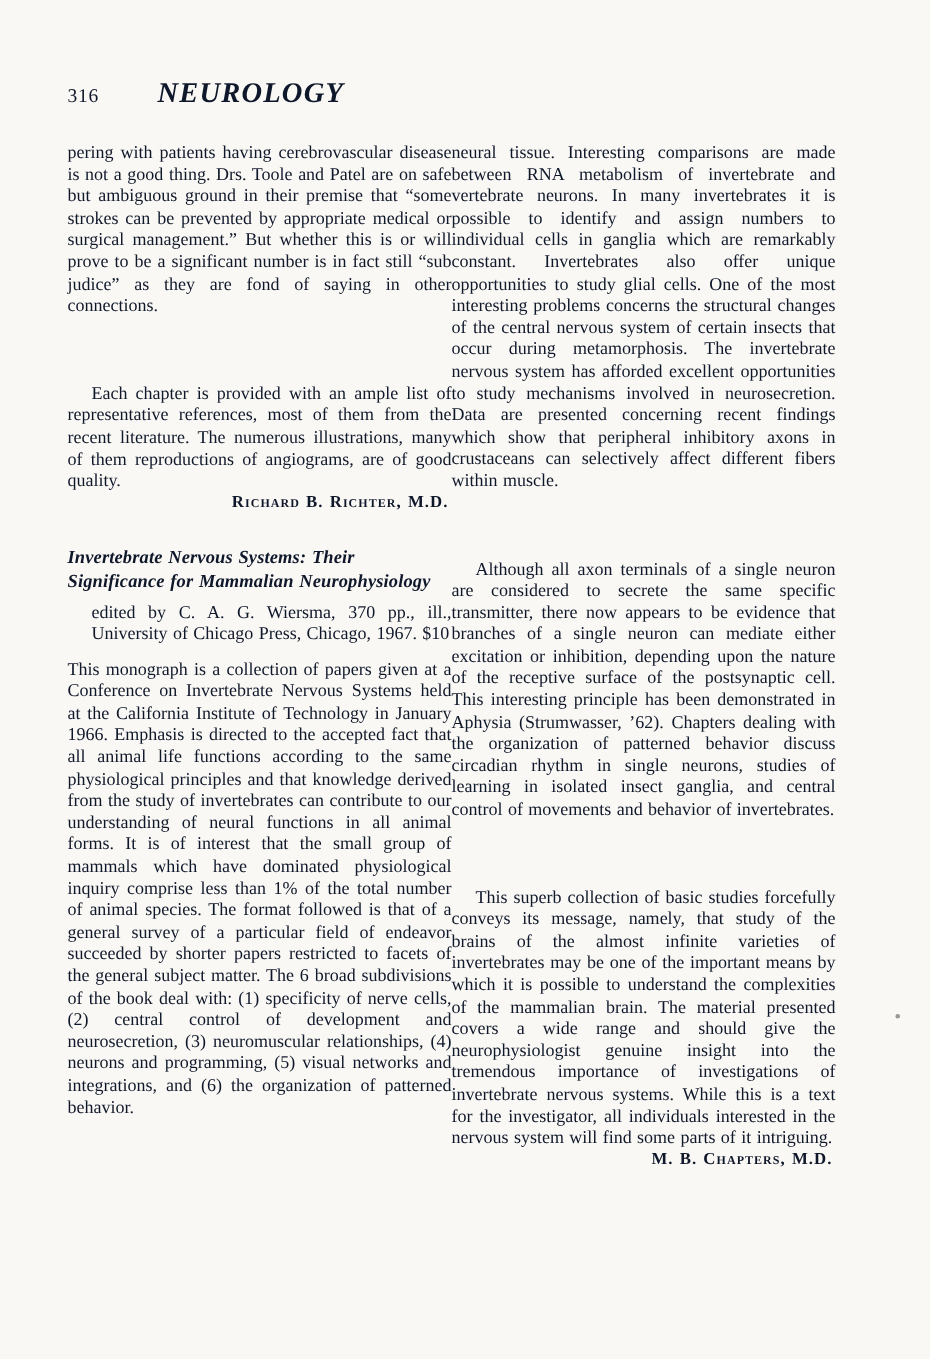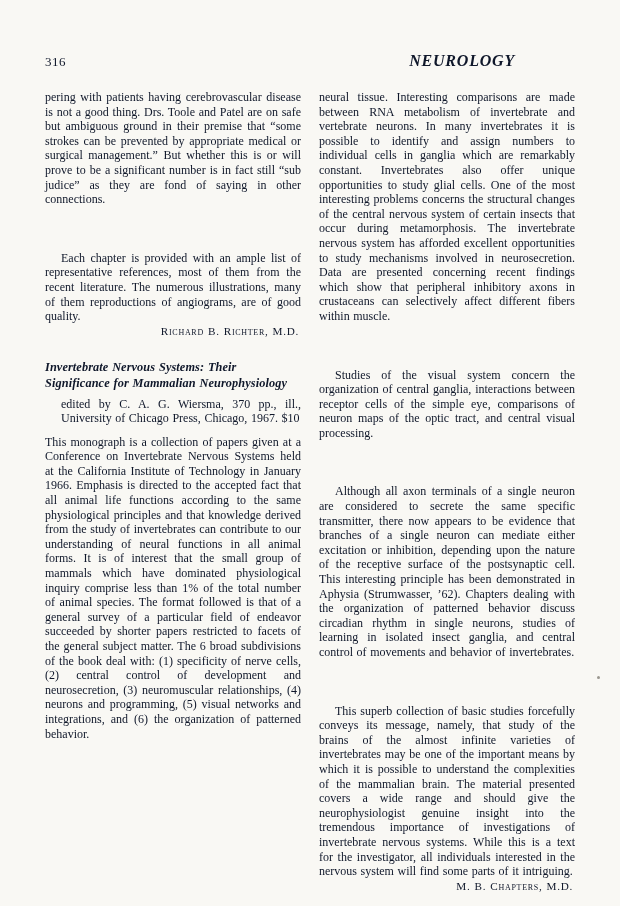--- a/index.html
+++ b/index.html
@@ -22,53 +22,52 @@
     align-items: baseline;
     padding: 52px 45px 0 45px;
   }
   .page-number {
     width: 60px;
     font-size: 13px;
     letter-spacing: 0.5px;
   }
   .running-head {
     flex: 1;
-    text-align: right;
+    text-align: left;
     font-weight: bold;
     font-style: italic;
-    font-size: 16px;
+    font-size: 19px;
     letter-spacing: 0.8px;
   }
   .header-spacer {
     width: 60px;
   }
   .columns {
     display: flex;
-    gap: 18px;
     padding: 20px 45px 0 45px;
   }
   .col {
     width: 256px;
     box-sizing: border-box;
   }
   .col p {
     margin: 0;
     font-size: 12px;
     line-height: 14.6px;
     text-align: justify;
     word-spacing: 0.6px;
   }
   .col p.indent {
     text-indent: 16px;
     margin-top: 44px;
   }
   .signature {
     text-align: right !important;
     font-variant: small-caps;
-    font-weight: normal;
+    font-weight: bold;
     font-size: 11.2px !important;
     letter-spacing: 0.7px;
     padding-right: 2px;
   }
   .book-title {
     margin: 22px 0 5px 0 !important;
     font-weight: bold;
     font-size: 12.3px !important;
     line-height: 15.6px !important;
     text-align: left !important;
@@ -108,21 +107,20 @@
       <p class="signature">Richard B. Richter, M.D.</p>
 
       <p class="book-title">Invertebrate Nervous Systems: Their Significance for Mammalian Neurophysiology</p>
       <p class="book-citation">edited by C. A. G. Wiersma, 370 pp., ill., University of Chicago Press, Chicago, 1967. $10</p>
 
       <p>This monograph is a collection of papers given at a Conference on Invertebrate Nervous Systems held at the California Institute of Technology in January 1966. Emphasis is directed to the accepted fact that all animal life functions according to the same physiological principles and that knowledge derived from the study of invertebrates can contribute to our understanding of neural functions in all animal forms. It is of interest that the small group of mammals which have dominated physiological inquiry comprise less than 1% of the total number of animal species. The format followed is that of a general survey of a particular field of endeavor succeeded by shorter papers restricted to facets of the general subject matter. The 6 broad subdivisions of the book deal with: (1) specificity of nerve cells, (2) central control of development and neurosecretion, (3) neuromuscular relationships, (4) neurons and programming, (5) visual networks and integrations, and (6) the organization of patterned behavior.</p>
     </div>
 
     <div class="col">
       <p>neural tissue. Interesting comparisons are made between RNA metabolism of invertebrate and vertebrate neurons. In many invertebrates it is possible to identify and assign numbers to individual cells in ganglia which are remarkably constant. Invertebrates also offer unique opportunities to study glial cells. One of the most interesting problems concerns the structural changes of the central nervous system of certain insects that occur during metamorphosis. The invertebrate nervous system has afforded excellent opportunities to study mechanisms involved in neurosecretion. Data are presented concerning recent findings which show that peripheral inhibitory axons in crustaceans can selectively affect different fibers within muscle.</p>
-      <p class="indent">Studies of the visual system concern the organization of central ganglia, interactions between receptor cells of the simple eye, comparisons of neuron maps of the optic tract, and central visual processing.</p>
       <p class="indent">Although all axon terminals of a single neuron are considered to secrete the same specific transmitter, there now appears to be evidence that branches of a single neuron can mediate either excitation or inhibition, depending upon the nature of the receptive surface of the postsynaptic cell. This interesting principle has been demonstrated in Aphysia (Strumwasser, ’62). Chapters dealing with the organization of patterned behavior discuss circadian rhythm in single neurons, studies of learning in isolated insect ganglia, and central control of movements and behavior of invertebrates.</p>
       <p class="indent">This superb collection of basic studies forcefully conveys its message, namely, that study of the brains of the almost infinite varieties of invertebrates may be one of the important means by which it is possible to understand the complexities of the mammalian brain. The material presented covers a wide range and should give the neurophysiologist genuine insight into the tremendous importance of investigations of invertebrate nervous systems. While this is a text for the investigator, all individuals interested in the nervous system will find some parts of it intriguing.</p>
       <p class="signature">M. B. Chapters, M.D.</p>
     </div>
 
   </div>
 
   <div class="scan-speck"></div>
 
 </div>

